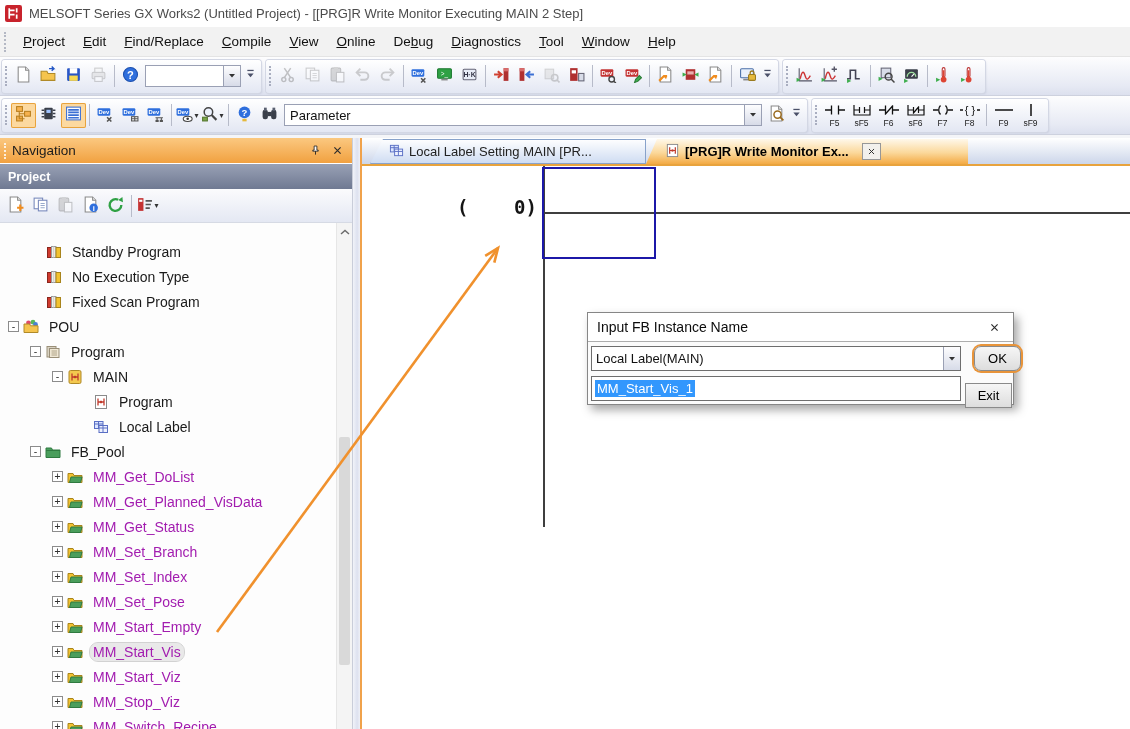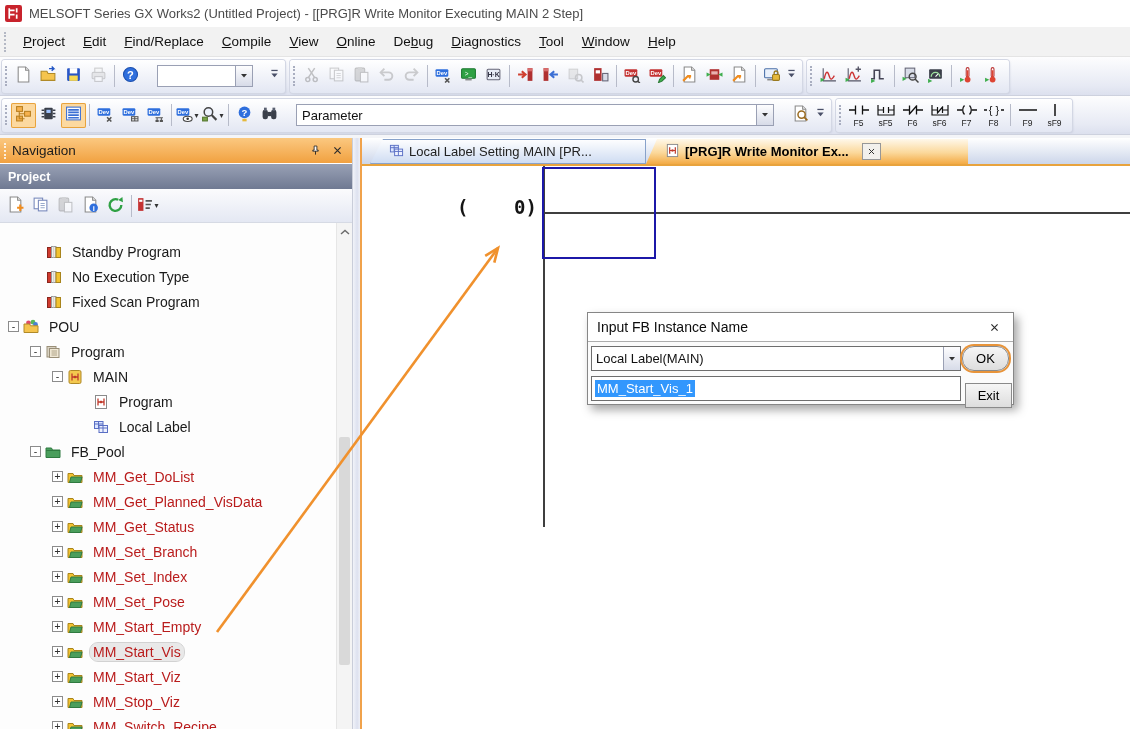--- a/index.html
+++ b/index.html
@@ -14,21 +14,21 @@
   
   .tbrow{height:39px;background:linear-gradient(#fdfdfe,#e7eaf4 75%,#dce0ee);display:flex;align-items:center;border-bottom:1px solid #cdd1de;padding:0 2px;overflow:hidden;white-space:nowrap}
   .tbgroup{display:flex;align-items:center;height:33px;padding:0 4px 0 2px;background:linear-gradient(#ffffff,#e3e7f3);border-radius:3px;margin-right:5px;box-shadow:0 0 0 1px #d3d7e4, 1px 1px 2px rgba(120,130,160,.25)}
   .tbgroup::before{content:"";border-left:2px dotted #a9aec0;height:20px;margin:0 4px 0 1px}
   .tb-btn{width:25px;height:25px;border:0;background:transparent;display:flex;align-items:center;justify-content:center;padding:0;flex:none}
   .tb-btn svg{width:17px;height:17px}
   .tb-btn.active{background:#fcd9a0;box-shadow:inset 0 0 0 1px #e8a33d;border-radius:2px}
   .tb-btn.disabled svg{filter:grayscale(1) opacity(.4)}
   .tb-sep{width:1px;height:22px;background:#b7bbc9;margin:0 3px;flex:none}
   .caret{font-size:8px;color:#333;margin-left:1px}
-  .tb-combo{height:22px;background:#fff;border:1px solid #9aa0b4;display:flex;align-items:center;font-size:13px;padding-left:5px;margin:0 14px}
+  .tb-combo{height:22px;background:#fff;border:1px solid #9aa0b4;display:flex;align-items:center;font-size:13px;padding-left:5px;margin:0 2px}
   .combo-arrow{width:17px;height:100%;margin-left:auto;background:linear-gradient(#fdfdfe,#d7dbe8);border-left:1px solid #9aa0b4;display:flex;align-items:center;justify-content:center;flex:none}
   .combo-arrow svg{width:8px;height:6px}
   .overflow-btn{width:14px;height:25px;border:0;background:transparent;display:flex;align-items:center;justify-content:center;padding:0}
   .ld-btn{width:27px;height:31px;display:flex;flex-direction:column;align-items:center;justify-content:center;background:transparent;border:0;padding:1px 0 0;flex:none}
   .ld-sym svg{width:22px;height:12px}
   .ld-lbl{font-size:8.5px;color:#222;line-height:9px}
   .gapbar{height:3px;background:#f4f5f8}
   
   .main{display:flex;height:591px}
   .nav{width:353px;flex:none;display:flex;flex-direction:column;background:#fdfdfd;border-right:1px solid #c9cdd9}
@@ -39,21 +39,21 @@
   .nav-title .spacer{flex:1}
   .nav-header{height:26px;flex:none;background:linear-gradient(#99a1b5,#6f7992);color:#fff;font-weight:bold;font-size:12.5px;display:flex;align-items:center;padding:0 8px;border-top:1px solid #fff}
   .nav-tb{height:34px;flex:none;display:flex;align-items:center;background:linear-gradient(#fbfbfd,#e4e8f3);padding:0 3px;border-bottom:1px solid #d6dae4}
   .tree{flex:1;position:relative;background:#fdfdfd;padding-top:16px;overflow:hidden}
   .tree-row{height:25px;display:flex;align-items:center;font-size:14px;color:#1a1a1a;white-space:nowrap}
   .t-indent{flex:none}
   .exp{width:11px;height:11px;flex:none;border:1px solid #8c8c8c;background:#fff;font-size:10px;line-height:9px;text-align:center;color:#333;margin-right:4px;font-family:"DejaVu Sans Mono",monospace}
   .t-ic{width:18px;height:16px;margin-right:5px;flex:none}
   .t-ic svg{width:16px;height:16px}
   .t-lbl{padding:1px 3px}
-  .t-lbl.blue{color:#b91c1c}
+  .t-lbl.blue{color:#a21caf}
   .t-lbl.selected{background:#e9e9e9;outline:1px solid #d2d2d2;border-radius:8px}
   .tree-scroll{position:absolute;right:0;top:0;bottom:0;width:16px;background:#f4f4f4;border-left:1px solid #e6e6e6}
   .scroll-up{position:absolute;top:6px;left:0;right:0;display:flex;justify-content:center}
   .tree-thumb{position:absolute;left:2px;right:2px;top:214px;height:228px;background:#d9d9d9;border-radius:2px}
   .splitter{width:9px;flex:none;background:linear-gradient(90deg,#f1f3f9,#dde1ef 60%,#eef0f7);border-right:2px solid #f0a24b}
   
   .editor{flex:1;min-width:0;display:flex;flex-direction:column;background:#fff}
   .tabstrip{height:28px;flex:none;display:flex;align-items:flex-end;background:linear-gradient(#ffffff,#ccd6ea);border-bottom:2px solid #e8a33d;padding-left:8px}
   .tab{height:25px;display:flex;align-items:center;gap:5px;font-size:13px;padding:0 10px 0 19px;clip-path:polygon(13px 0,100% 0,100% 100%,0 100%)}
   .tab svg{width:15px;height:15px}
@@ -69,21 +69,21 @@
   .step{position:absolute;left:60px;top:30px;width:115px;text-align:right;font-family:"DejaVu Sans Mono",monospace;font-size:19px;font-weight:bold;color:#151515;white-space:pre}
   
   .dlg{position:absolute;left:587px;top:312px;width:427px;height:93px;background:#fbfbfb;border:1px solid #868686;box-shadow:4px 5px 9px rgba(0,0,0,.35);z-index:40}
   .dlg-title{height:29px;display:flex;align-items:center;padding:0 9px;font-size:14px;color:#0c0c0c;background:#fff;border-bottom:1px solid #adadad}
   .dlg-x{margin-left:auto;width:20px;height:20px;display:flex;align-items:center;justify-content:center}
   .dlg-x svg{width:11px;height:11px}
   .dlg-combo{position:absolute;left:3px;top:33px;width:370px;height:25px;border:1px solid #6e6e6e;background:#fff;display:flex;align-items:center;padding-left:4px;font-size:13px}
   .dlg-input{position:absolute;left:3px;top:63px;width:370px;height:25px;border:1px solid #6e6e6e;background:#fff;display:flex;align-items:center;padding-left:3px;font-size:13px}
   .sel{background:#3297fd;color:#fff;padding:1px 2px}
   .btn{position:absolute;width:47px;height:25px;background:linear-gradient(#f6f6f6,#dddddd);border:1px solid #8a8a8a;font-size:13px;font-family:"Liberation Sans",sans-serif}
-  .btn.ok{left:374px;top:33px;box-shadow:0 0 0 2px #e8943a;border-radius:12px}
+  .btn.ok{left:386px;top:33px;box-shadow:0 0 0 2px #e8943a;border-radius:7px}
   .btn.exit{left:377px;top:70px}
   
   .arrow-overlay{position:absolute;inset:0;z-index:60;pointer-events:none}
 </style>
 </head>
 <body>
 
 <div class="titlebar">
   <span class="appico"><svg viewBox="0 0 16 16">
         <rect width="16" height="16" rx="2" fill="#c8232c"></rect>

